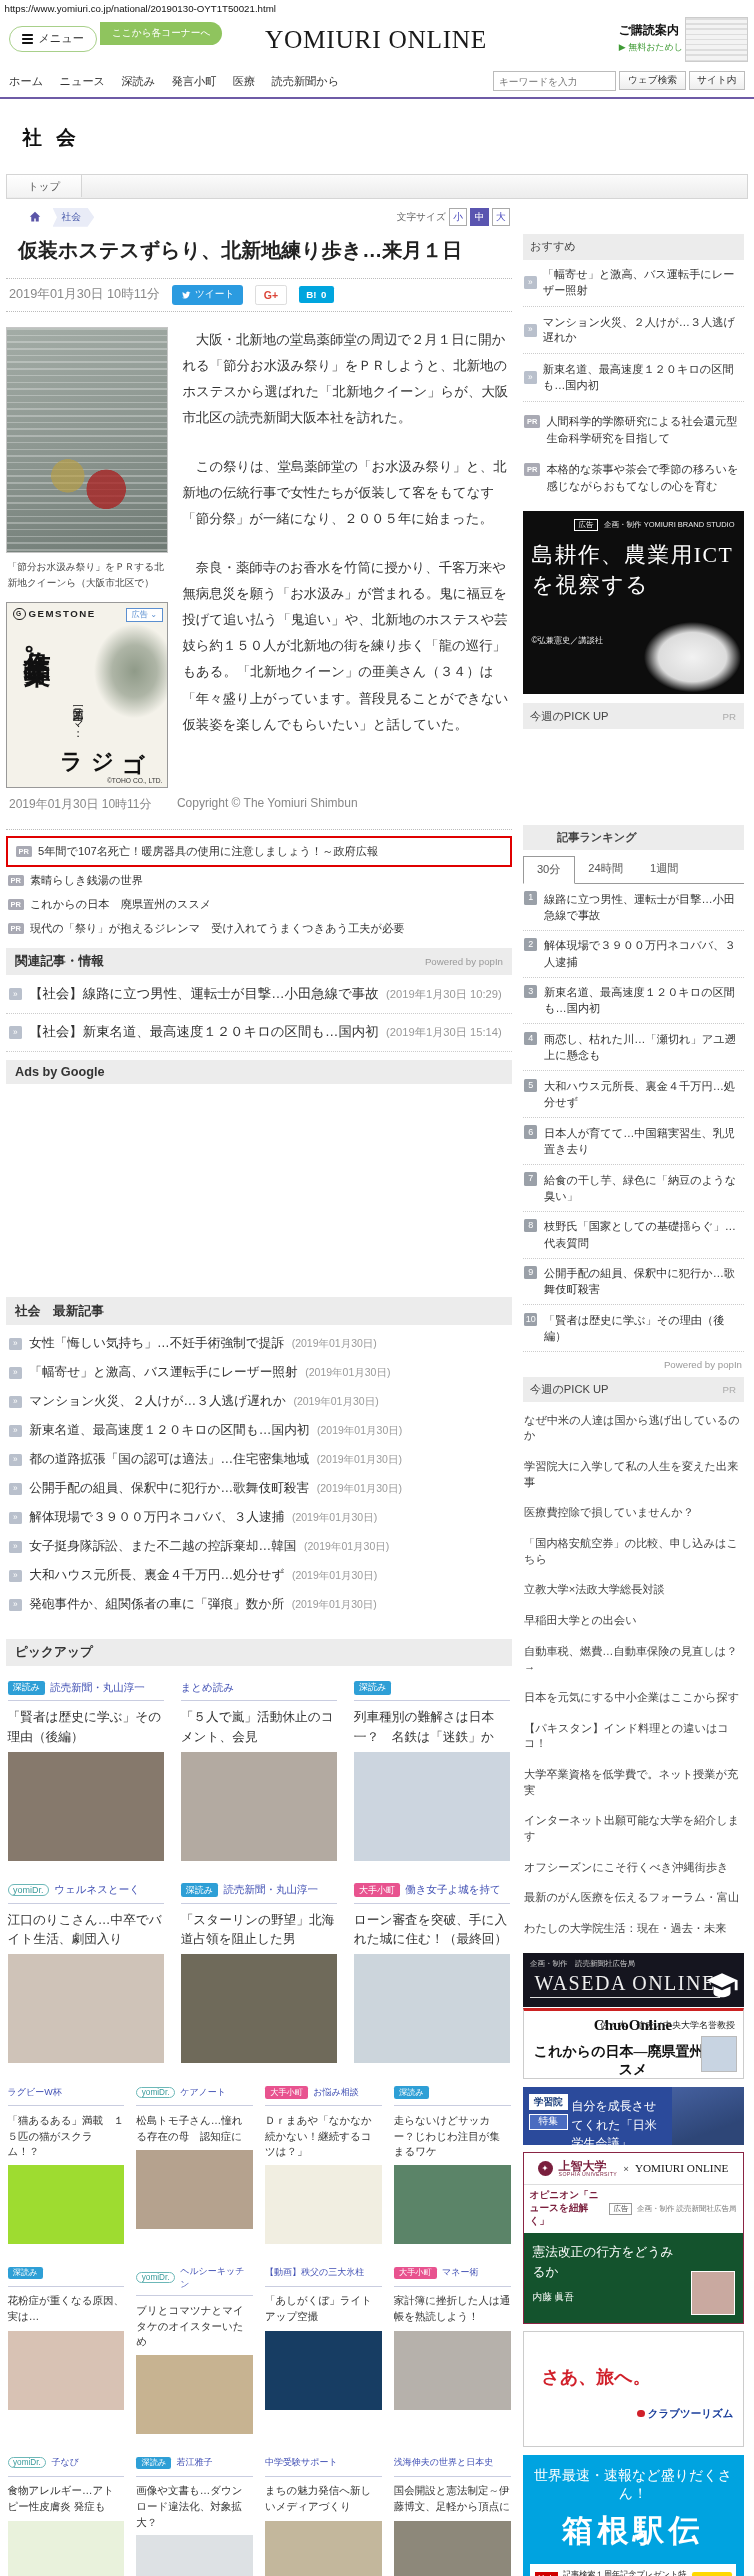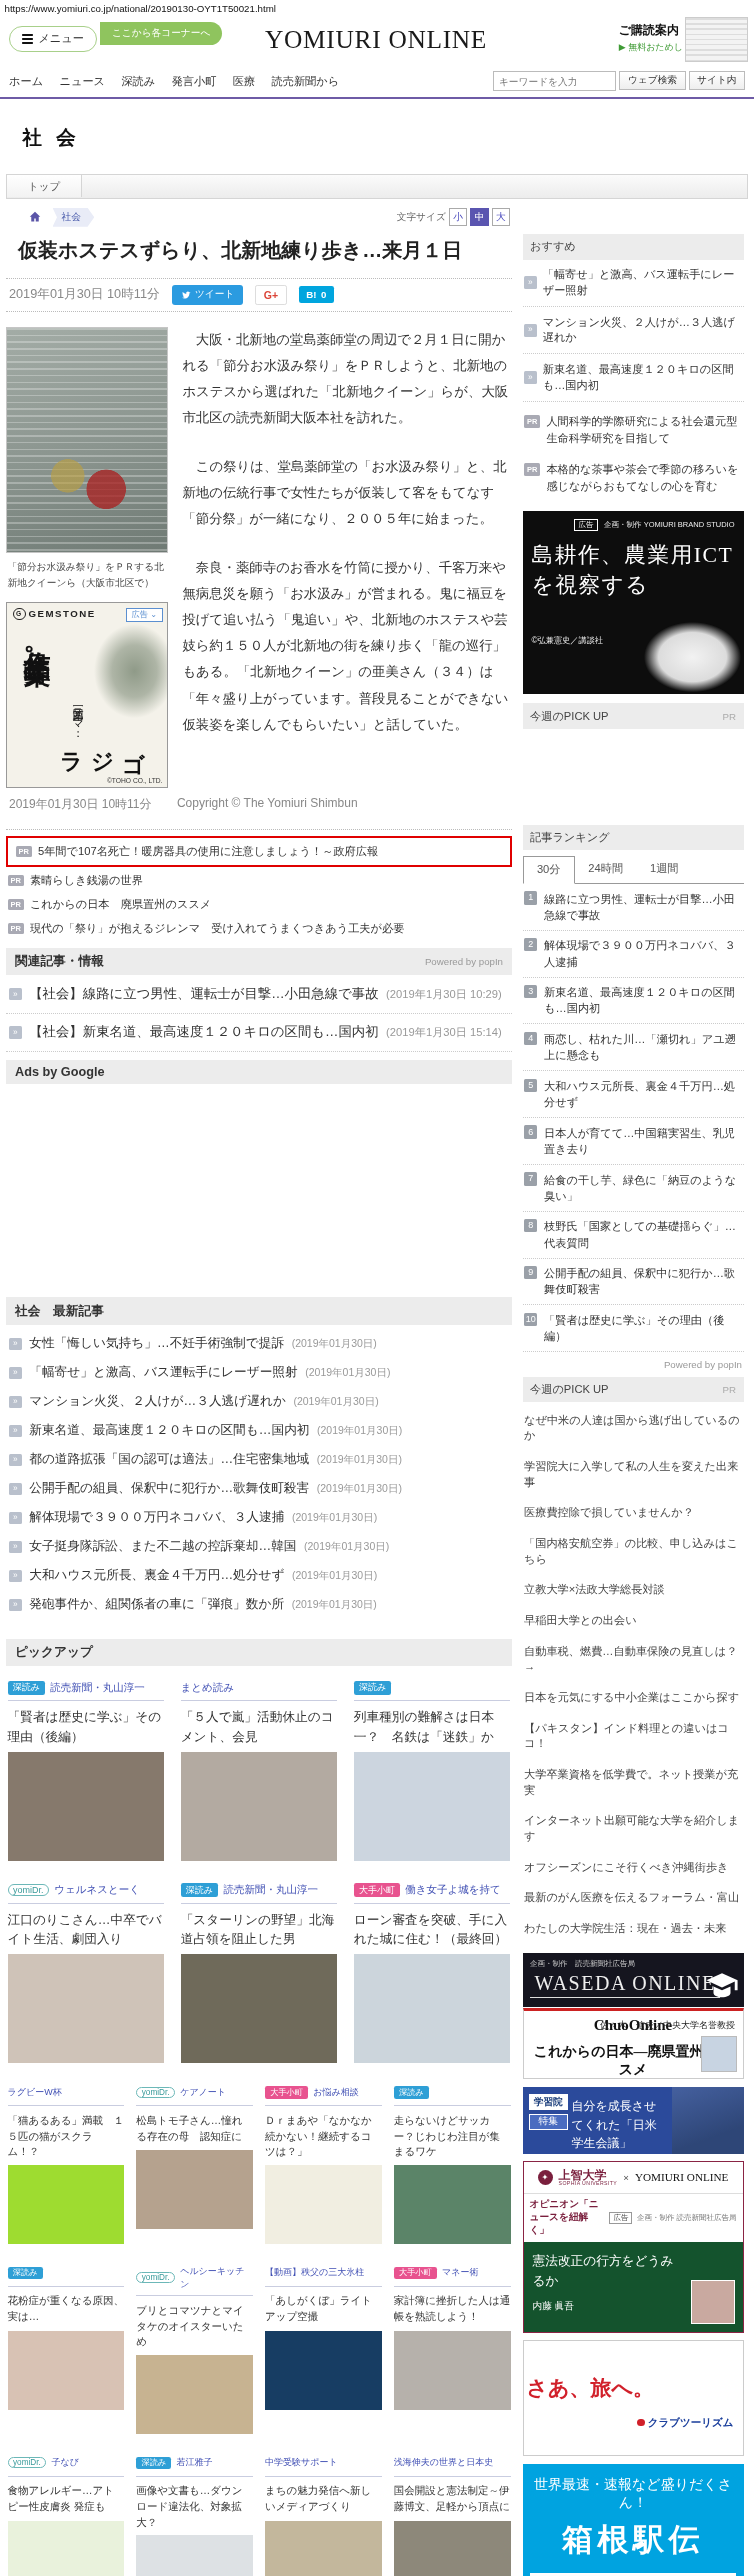--- a/index.html
+++ b/index.html
@@ -92,21 +92,21 @@
   .b-fukayomi{background:#2e9fd6;color:#fff;border-radius:2.2px;padding:0.7px 5.2px;font-size:9px;flex:none;}
   .b-komachi{background:#e8538f;color:#fff;border-radius:2.2px;padding:0.7px 5.2px;font-size:9px;flex:none;}
   .b-yomidr{background:#fff;color:#3a9a9a;border:0.7px solid #6cb8b8;border-radius:6px;padding:0 4.5px;font-size:9px;flex:none;}
   .pu-row4 .b-fukayomi,.pu-row4 .b-komachi,.pu-row4 .b-yomidr{font-size:8.2px;}
   .pu-title{font-size:12.7px;line-height:1.55;color:#333;min-height:39px;}
   .pu-row4 .pu-title{font-size:10.5px;line-height:1.5;min-height:33px;}
   .pu-img{width:100%;height:109px;margin-top:4.5px;}
   .pu-row4 .pu-img{height:79px;}
   
   .sbar{background:#ececec;padding:5.2px 7.5px;font-size:11.2px;color:#444;display:flex;justify-content:space-between;align-items:center;text-align:right;}
-  .sbar b{font-weight:normal;}
+  .sbar b{font-weight:bold;margin-left:27px;}
   .spr{color:#aaa;font-size:9.7px;}
   .os-item{display:flex;align-items:center;gap:6px;padding:7.5px 1.5px;border-bottom:0.7px dotted #ccc;font-size:11.2px;color:#333;line-height:1.4;}
   .os-pr{display:flex;gap:6px;padding:6.7px 1.5px;font-size:11.2px;color:#333;line-height:1.55;align-items:flex-start;}
   .os-pr .pricon{margin-top:2.2px;}
   .shimaad{background:#0d0d0d;color:#fff;height:168px;position:relative;padding:7.5px 9px;margin-top:9px;overflow:hidden;}
   .shima-top{display:flex;gap:6px;justify-content:flex-end;align-items:center;font-size:7.5px;color:#eee;}
   .shima-adbox{border:0.7px solid #fff;padding:0 3.7px;font-size:7.5px;}
   .shima-title{font-family:"Liberation Serif","DejaVu Serif",serif;font-size:21.7px;line-height:1.4;letter-spacing:1.5px;margin-top:9px;}
   .shima-c{position:absolute;left:9px;bottom:48px;font-size:8.2px;color:#eee;}
   .shima-face{position:absolute;right:3px;bottom:-6px;width:97px;height:78px;background:radial-gradient(closest-side at 50% 45%,#f2f2f2,#dcdcdc 70%,rgba(13,13,13,0) 100%);}
@@ -121,21 +121,21 @@
   .waseda{background:#15151f;color:#eee;padding:6px 7.5px;height:42px;margin-top:9px;position:relative;}
   .w-credit{font-size:7.5px;color:#ccc;}
   .w-title{font-family:Liberation Serif, serif;font-size:20px;letter-spacing:1.5px;border-bottom:0.7px solid #ddd;display:inline-block;padding:1.5px 4.5px 2.2px;margin-top:1.5px;}
   .w-grad{position:absolute;right:4.5px;bottom:1.5px;}
   .chuo{border:0.7px solid #ccc;border-top:3px solid #cc2222;background:#fff;padding:6px 7.5px;height:55px;position:relative;margin-top:1px;text-align:center;}
   .chuo-logo{font-family:"Liberation Serif","DejaVu Serif",serif;font-size:15px;font-weight:bold;color:#111;}
   .chuo-logo::first-letter{color:#cc2222;}
   .chuo-author{position:absolute;top:7.5px;right:7.5px;font-size:9px;color:#222;}
   .chuo-title{font-family:"Liberation Serif","DejaVu Serif",serif;font-size:14px;font-weight:bold;color:#111;margin-top:9px;}
   .chuo-face{position:absolute;right:6px;bottom:6px;width:34px;height:34px;background:#c8d4e2;border:0.7px solid #bbb;}
-  .gaku{background:#2b4a9b;color:#fff;height:67px;position:relative;margin-top:7.5px;overflow:hidden;}
+  .gaku{background:#2b4a9b;color:#fff;height:58px;position:relative;margin-top:7.5px;overflow:hidden;}
   .gaku-logos{position:absolute;left:6px;top:7.5px;display:flex;flex-direction:column;gap:3.7px;}
   .glogo1{background:#fff;color:#1c3f7c;font-size:9.7px;font-weight:bold;padding:1.5px 5.2px;text-align:center;}
   .glogo2{background:#41straight64c0;background:#4a6cc0;border:0.7px solid #fff;font-size:9.7px;padding:0.7px 5.2px;text-align:center;}
   .gaku-title{margin:10.5px 78px 0 49px;font-size:12px;line-height:1.55;}
   .gaku-photo{position:absolute;right:0;top:0;width:72px;height:100%;background:linear-gradient(160deg,#45609f,#2e4677 70%);}
   .sophia{border:0.7px solid #8a2444;margin-top:7.5px;}
   .sophia-top{background:#fff;padding:6.7px 6px;display:flex;align-items:center;justify-content:center;gap:6px;}
   .slogo-mark{width:15px;height:15px;border-radius:50%;background:#7a1f3d;color:#fff;font-size:8.2px;display:flex;align-items:center;justify-content:center;flex:none;}
   .s-univ{color:#7a1f3d;font-weight:bold;font-size:12px;line-height:1;}
   .s-univ small{display:block;font-size:5.2px;font-weight:normal;letter-spacing:0.4px;}
@@ -143,21 +143,21 @@
   .s-partner{font-family:"Liberation Serif","DejaVu Serif",serif;font-size:11.2px;color:#111;}
   .sophia-bar{background:#fff;border-top:0.7px solid #ddd;padding:4.5px 6px;display:flex;align-items:center;gap:4.5px;}
   .s-series{color:#7a1f3d;font-weight:bold;font-size:9.7px;flex:1;}
   .s-adbox{border:0.7px solid #999;color:#555;font-size:7.5px;padding:0 3px;}
   .s-credit{color:#777;font-size:7.5px;}
   .sophia-body{background:#14532d;color:#fff;padding:9px;position:relative;height:72px;}
   .s-title{font-size:12.7px;line-height:1.6;width:149px;}
   .s-author{font-size:9.7px;margin-top:9px;}
   .s-face{position:absolute;right:7.5px;bottom:7.5px;width:42px;height:42px;background:#c9a9a0;border:0.7px solid #fff;}
   .tabi{border:0.7px solid #ccc;background:#fff;height:114px;position:relative;margin-top:7.5px;}
-  .tabi-title{position:absolute;left:3px;top:33px;color:#d1202a;font-family:"Liberation Serif","DejaVu Serif",serif;font-size:21px;font-weight:bold;text-align:right;}
+  .tabi-title{position:absolute;left:18px;top:33px;color:#d1202a;font-family:"Liberation Serif","DejaVu Serif",serif;font-size:18px;font-weight:bold;text-align:right;}
   .tabi-brand{position:absolute;right:9px;bottom:25px;color:#1b3f9c;font-weight:bold;font-size:10.5px;}
   .tabi-dot{display:inline-block;width:7.5px;height:7.5px;border-radius:50%;background:#d1202a;margin-right:3px;}
   .hakone{background:#00a3e0;color:#fff;text-align:center;padding:12px 7.5px 7.5px;margin-top:7.5px;}
   .hk-lead{font-size:14px;}
   .hk-title{font-size:31px;font-weight:bold;letter-spacing:4.5px;margin:7.5px 0 12px;}
   .hk-strip{background:#fff;display:flex;align-items:center;gap:4.5px;padding:4.5px;}
   .hk-brand{background:#d00000;color:#fff;font-size:8.2px;font-weight:bold;padding:2.2px 3.7px;flex:none;}
   .hk-sub{color:#222;font-size:8.2px;flex:1;text-align:left;}
   .hk-cta{background:#ffd800;color:#333;font-size:8.2px;font-weight:bold;padding:3px 6px;border-radius:2.2px;flex:none;}
 </style>

